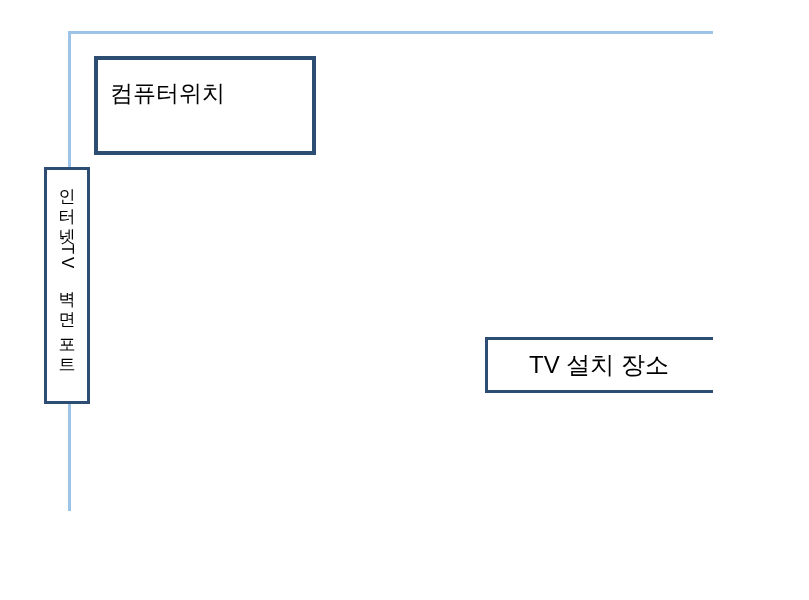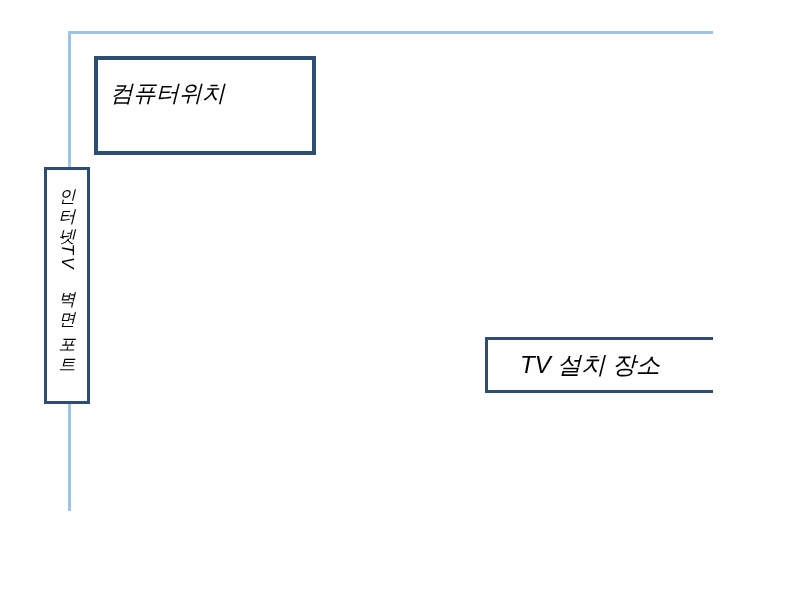--- a/index.html
+++ b/index.html
@@ -14,21 +14,20 @@
     padding: 0;
     background: var(--bg-color);
     font-family: "Liberation Sans", "DejaVu Sans", sans-serif;
   }
   .canvas {
     position: relative;
     width: 713px;
     height: 600px;
     background: var(--bg-color);
     overflow: hidden;
-    font-style: italic;
   }
   .line {
     position: absolute;
     background: var(--line-color);
   }
   .line-top {
     left: 70px;
     top: 31px;
     width: 707px;
     height: 3px;
@@ -80,21 +79,21 @@
     line-height: 1;
     white-space: nowrap;
   }
   .tv-box {
     left: 485px;
     top: 337px;
     width: 231px;
     height: 56px;
     display: flex;
     align-items: center;
-    padding-left: 32px;
+    padding-left: 41px;
     font-size: 24px;
     white-space: nowrap;
   }
 </style>
 </head>
 <body>
 
 <div class="canvas">
 
   <div class="line line-top"></div>

